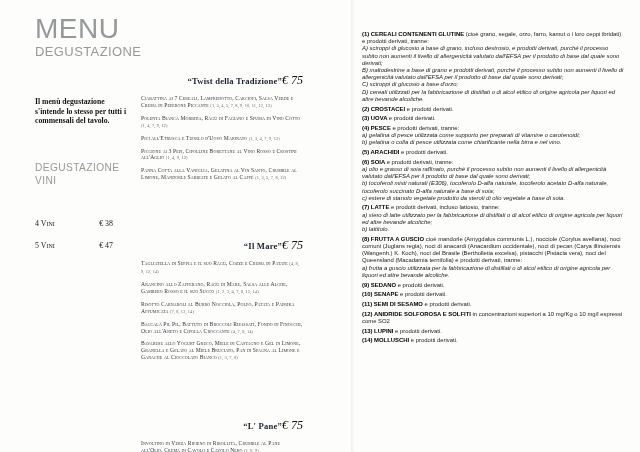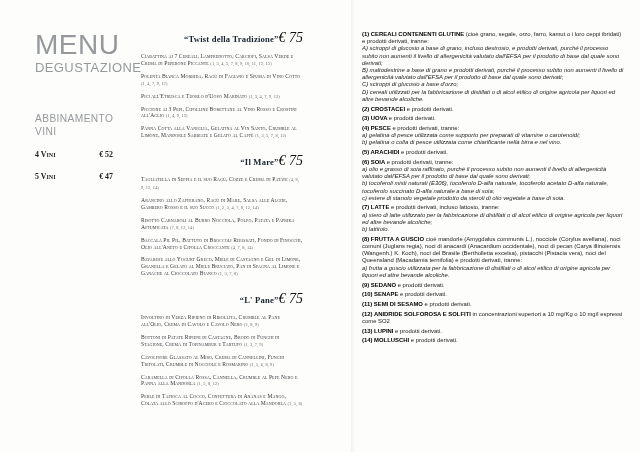--- a/index.html
+++ b/index.html
@@ -3,52 +3,52 @@
 <meta charset="utf-8">
 <style>
   * { margin:0; padding:0; box-sizing:border-box; }
   html,body { background:#e9e9e7; }
   .spread {
     position:relative; width:640px; height:452px; margin:0 auto;
     background:#fdfdfc; overflow:hidden;
     font-family:"Liberation Serif", serif; color:#222;
   }
   
-  .intro-col { position:absolute; left:35px; top:31px; width:96px; }
+  .intro-col { position:absolute; left:35px; top:15px; width:96px; }
   .brand-title {
     font-family:"Liberation Sans", sans-serif; font-weight:400;
     font-size:28px; line-height:28px; color:#96999b; letter-spacing:0.5px;
   }
   .brand-subtitle {
     font-family:"Liberation Sans", sans-serif; font-size:13px;
     color:#96999b; letter-spacing:0.4px; margin-top:1px;
   }
   .note { margin-top:38px; width:93px; }
   .note p {
     font-weight:bold; font-size:7.7px; line-height:9.7px; color:#141414;
   }
   .pairing-heading {
     margin-top:36px; width:84px;
     font-family:"Liberation Sans", sans-serif; font-size:10.2px;
     line-height:12.5px; color:#96999b; letter-spacing:0.4px;
   }
-  .wine-list { margin-top:12px; width:78px;font-weight:bold; }
+  .wine-list { margin-top:32px; width:78px; }
   .wine-row {
     display:flex; justify-content:space-between; align-items:baseline;
     font-variant:small-caps; font-size:7.9px; color:#1d1d1d; margin-bottom:13px;
   }
   
   .courses { position:absolute; left:141px; top:30px; width:162px; }
   .course { margin-bottom:13px; }
   .course-head {
     display:flex; justify-content:flex-end; align-items:baseline;
     margin-bottom:7px;
   }
   .course-title { font-weight:bold; font-size:8.6px; color:#16212c; letter-spacing:0.2px; }
-  .course-price { font-style:italic; font-size:14px; color:#111; }
+  .course-price { font-style:italic; font-size:12px; color:#111;margin-top:43px; }
   .dish {
     font-variant:small-caps; font-size:5.6px; line-height:6.9px;
     letter-spacing:0.1px; color:#34373b; margin-bottom:5px;
   }
   .dish .allergens { font-variant:normal; font-size:4.4px; color:#6a6a6a; }
   
   .fold {
     position:absolute; left:351px; top:0; width:4px; height:452px;
     background:linear-gradient(to right, rgba(0,0,0,0.05), rgba(0,0,0,0));
   }
@@ -68,26 +68,27 @@
 </style>
 </head>
 <body>
 
 <div class="spread">
 
   <aside class="intro-col">
     <h1 class="brand-title">MENU</h1>
     <div class="brand-subtitle">DEGUSTAZIONE</div>
     <div class="note">
+      <p>Il menù degustazione s'intende lo stesso per tutti i commensali del tavolo.</p>
     </div>
-    <div class="pairing-heading">ABBINAMENTO VINI</div>
+    <div class="pairing-heading">DEGUSTAZIONE VINI</div>
     <div class="wine-list">
       <div class="wine-row">
         <span>4 Vini</span>
-        <span>€ 52</span>
+        <span>€ 38</span>
       </div>
       <div class="wine-row">
         <span>5 Vini</span>
         <span>€ 47</span>
       </div>
     </div>
   </aside>
 
   <main class="courses">
       <section class="course">

